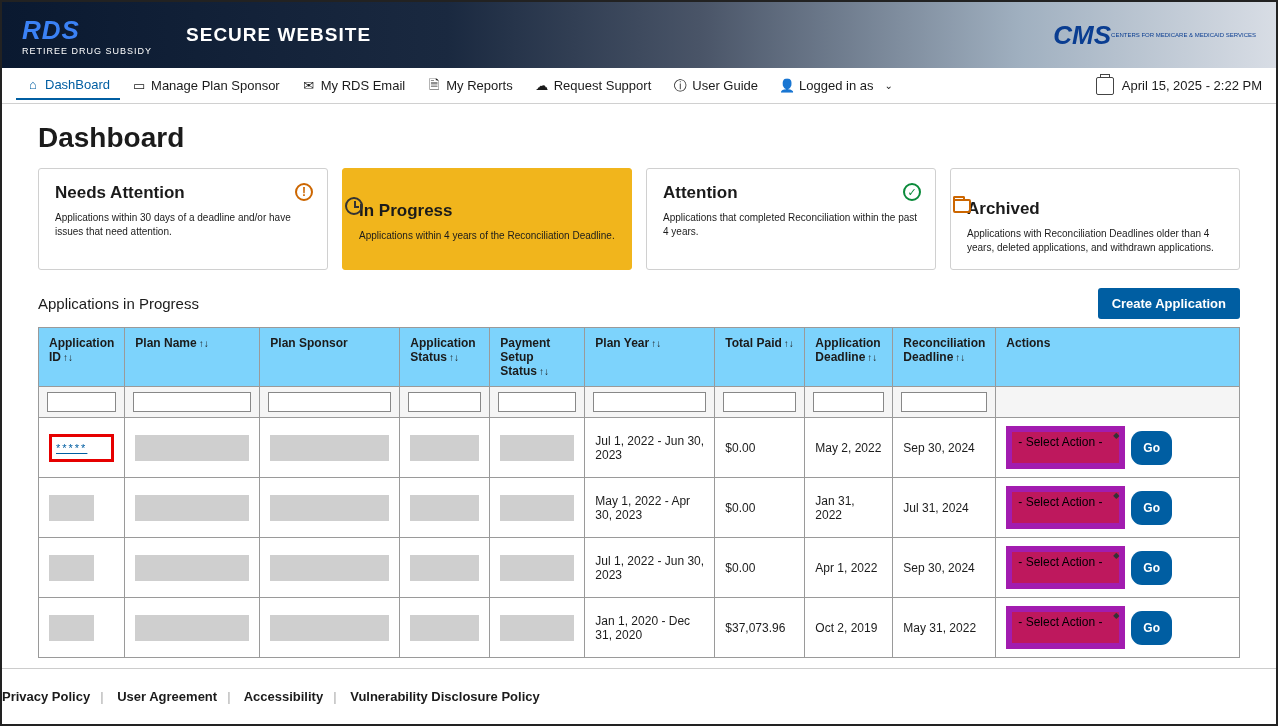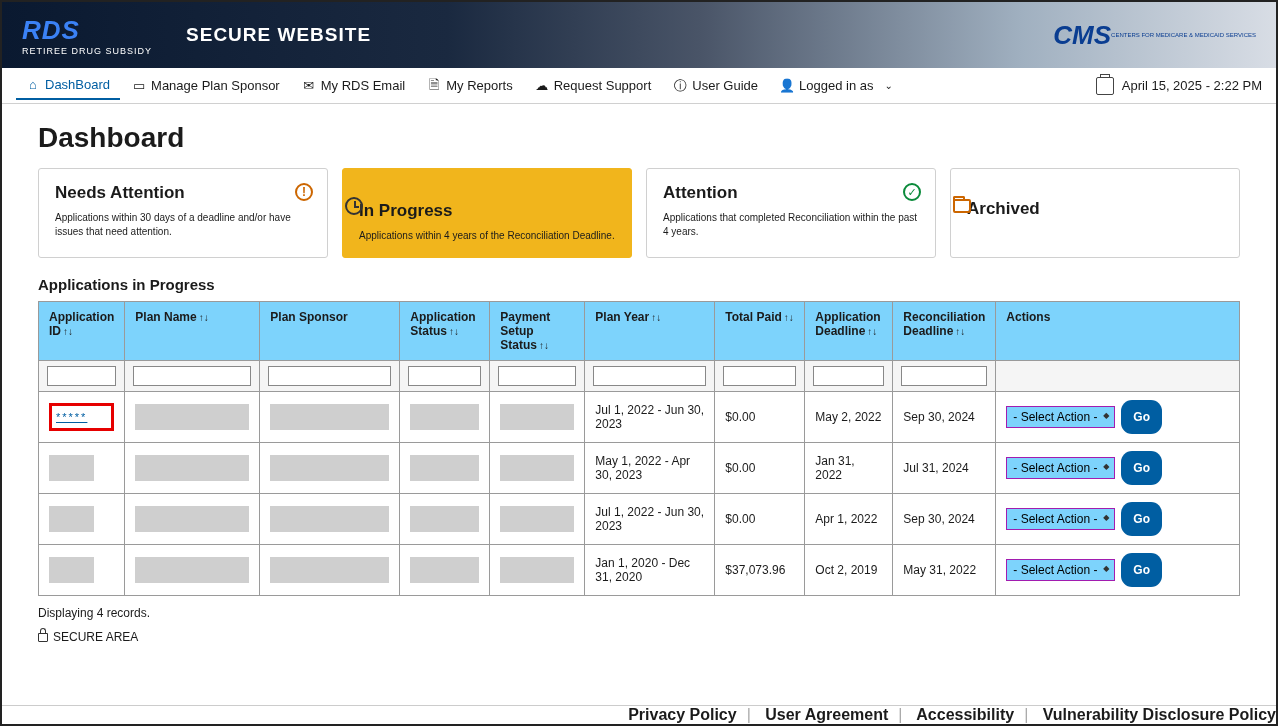--- a/index.html
+++ b/index.html
@@ -30,41 +30,41 @@
 .card-desc{font-size:10px;line-height:1.4}
 .card-ic{position:absolute;top:14px;right:14px;width:18px;height:18px}
 .ic-alert{border:2px solid #cc6600;border-radius:50%;display:flex;align-items:center;justify-content:center;color:#cc6600;font-weight:700;font-size:12px}
 .ic-clock{border:2px solid #333;border-radius:50%;position:relative}
 .ic-clock::before{content:"";position:absolute;top:2px;left:7px;width:1.5px;height:6px;background:#333}
 .ic-clock::after{content:"";position:absolute;top:7px;left:7px;width:5px;height:1.5px;background:#333}
 .ic-check{border:2px solid #0a8a3a;border-radius:50%;color:#0a8a3a;display:flex;align-items:center;justify-content:center;font-size:11px}
 .ic-folder{width:18px;height:14px;border:2px solid #cc6600;border-radius:0 2px 2px 2px;position:relative;margin-top:2px}
 .ic-folder::before{content:"";position:absolute;top:-5px;left:-2px;width:8px;height:3px;border:2px solid #cc6600;border-bottom:none;border-radius:2px 2px 0 0}
 .table-header{display:flex;justify-content:space-between;align-items:center;margin-bottom:8px}
-.table-header h2{font-size:15px;font-weight:700}
+.table-header h2{font-size:15px;font-weight:400}
 .btn-primary{background:#005ea2;color:#fff;border:none;padding:8px 14px;border-radius:3px;font-weight:700;font-size:13px;cursor:pointer}
 table{border-collapse:collapse;width:100%;border:1px solid #9a9a9a}
 th,td{border:1px solid #9a9a9a;padding:8px 10px;text-align:left;vertical-align:middle;font-size:12px}
 th{background:#7dd3fc;font-weight:700;vertical-align:top}
 .sort{font-size:10px;margin-left:2px}
 .filter-row td{padding:5px 8px;background:#f5f5f5}
 .filter-row input{width:100%;border:1px solid #888;height:20px;padding:1px 3px;font-size:11px}
 .gray-box{background:#cfcfcf;height:26px;width:100%}
 .hilite{border:3px solid #e60000;padding:4px;background:#fff}
 .link-id{color:#005ea2;text-decoration:underline;font-size:11px;letter-spacing:2px}
 .action-cell{display:flex;align-items:center;gap:6px}
-select.action-sel{border:1px solid #a21caf;padding:3px 16px 3px 6px;font-size:12px;background:#7dd3fc;appearance:none;position:relative}
+select.action-sel{border:6px solid #a21caf;padding:3px 16px 14px 6px;font-size:12px;background:#be185d;appearance:none;position:relative}
 .sel-wrap{position:relative;display:inline-block}
 .sel-wrap::after{content:"◆";position:absolute;right:6px;top:5px;font-size:8px;pointer-events:none;color:#333}
 .btn-go{background:#005ea2;color:#fff;border:none;padding:10px 12px;border-radius:11px;font-weight:700;font-size:12px;cursor:pointer}
 .records{font-size:12px;margin:10px 0}
 .secure{font-size:12px;display:flex;align-items:center;gap:5px;margin-top:4px}
 .lock{width:10px;height:9px;border:1.5px solid #333;border-radius:0 0 1px 1px;position:relative}
 .lock::before{content:"";position:absolute;top:-6px;left:1px;width:4px;height:5px;border:1.5px solid #333;border-bottom:none;border-radius:3px 3px 0 0}
-.footer{position:absolute;bottom:0;left:0;right:0;border-top:1px solid #ccc;padding:0 0;text-align:right;font-size:16px;font-weight:700;background:#fff}
+.footer{position:absolute;bottom:0;left:0;right:0;border-top:1px solid #ccc;padding:20px 0;text-align:left;font-size:13px;font-weight:700;background:#fff}
 .footer a{color:#1b1b1b;text-decoration:none}
 .footer .sep{margin:0 10px;color:#aaa;font-weight:400}
 .nav-ic{display:inline-flex;width:14px;height:14px;align-items:center;justify-content:center}
 .chev{font-size:10px;margin-left:6px}
 .col-appid{width:82px}
 .col-plan{width:135px}
 .col-sponsor{width:140px}
 .col-status{width:90px}
 .col-psetup{width:95px}
 .col-year{width:130px}
@@ -143,25 +143,27 @@
       <div class="card-desc">Applications within 4 years of the Reconciliation Deadline.</div>
     </div>
     <div class="card">
       <div class="card-ic ic-check">✓</div>
       <div class="card-title">Attention</div>
       <div class="card-desc">Applications that completed Reconciliation within the past 4 years.</div>
     </div>
     <div class="card">
       <div class="card-ic ic-folder"></div>
       <div class="card-title">Archived</div>
+      <div class="card-desc">Applications with Reconciliation Deadlines older than 4 years, deleted applications, and withdrawn applications.</div>
     </div>
   </div>
 
   <div class="table-header">
     <h2>Applications in Progress</h2>
+    <button class="btn-primary">Create Application</button>
   </div>
 
   <table>
     <thead>
       <tr>
         <th class="col-appid"><span>Application ID</span><span class="sort">↑↓</span></th>
         <th class="col-plan"><span>Plan Name</span><span class="sort">↑↓</span></th>
         <th class="col-sponsor"><spanda>Plan Sponsor</spanda></th>
         <th class="col-status"><span>Application Status</span><span class="sort">↑↓</span></th>
         <th class="col-psetup"><span>Payment Setup Status</span><span class="sort">↑↓</span></th>

